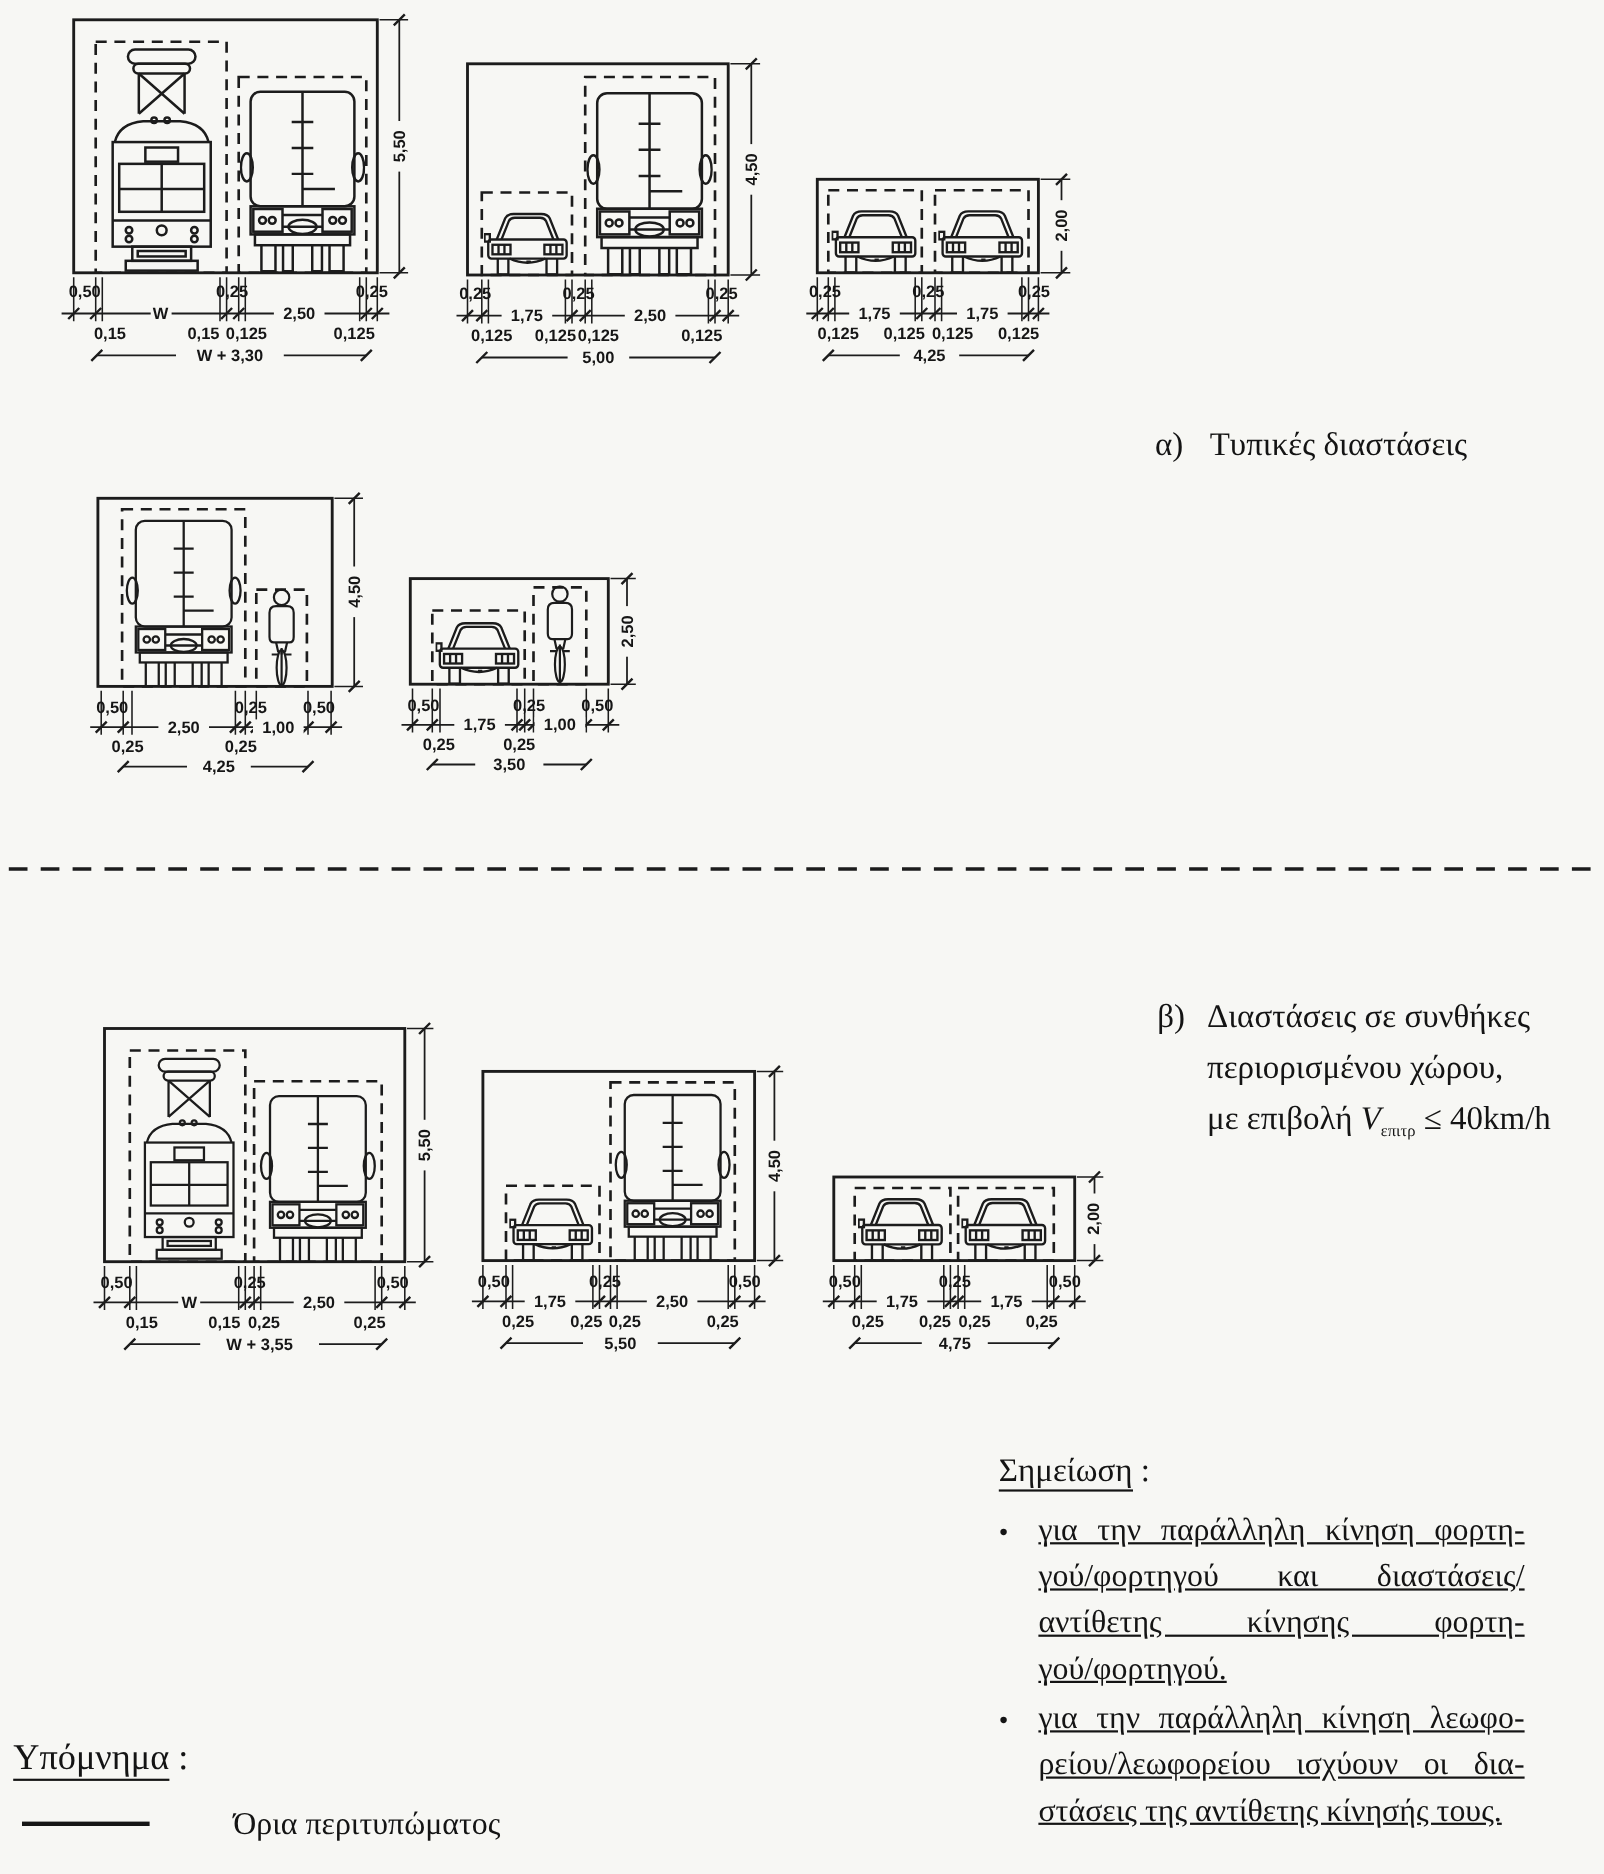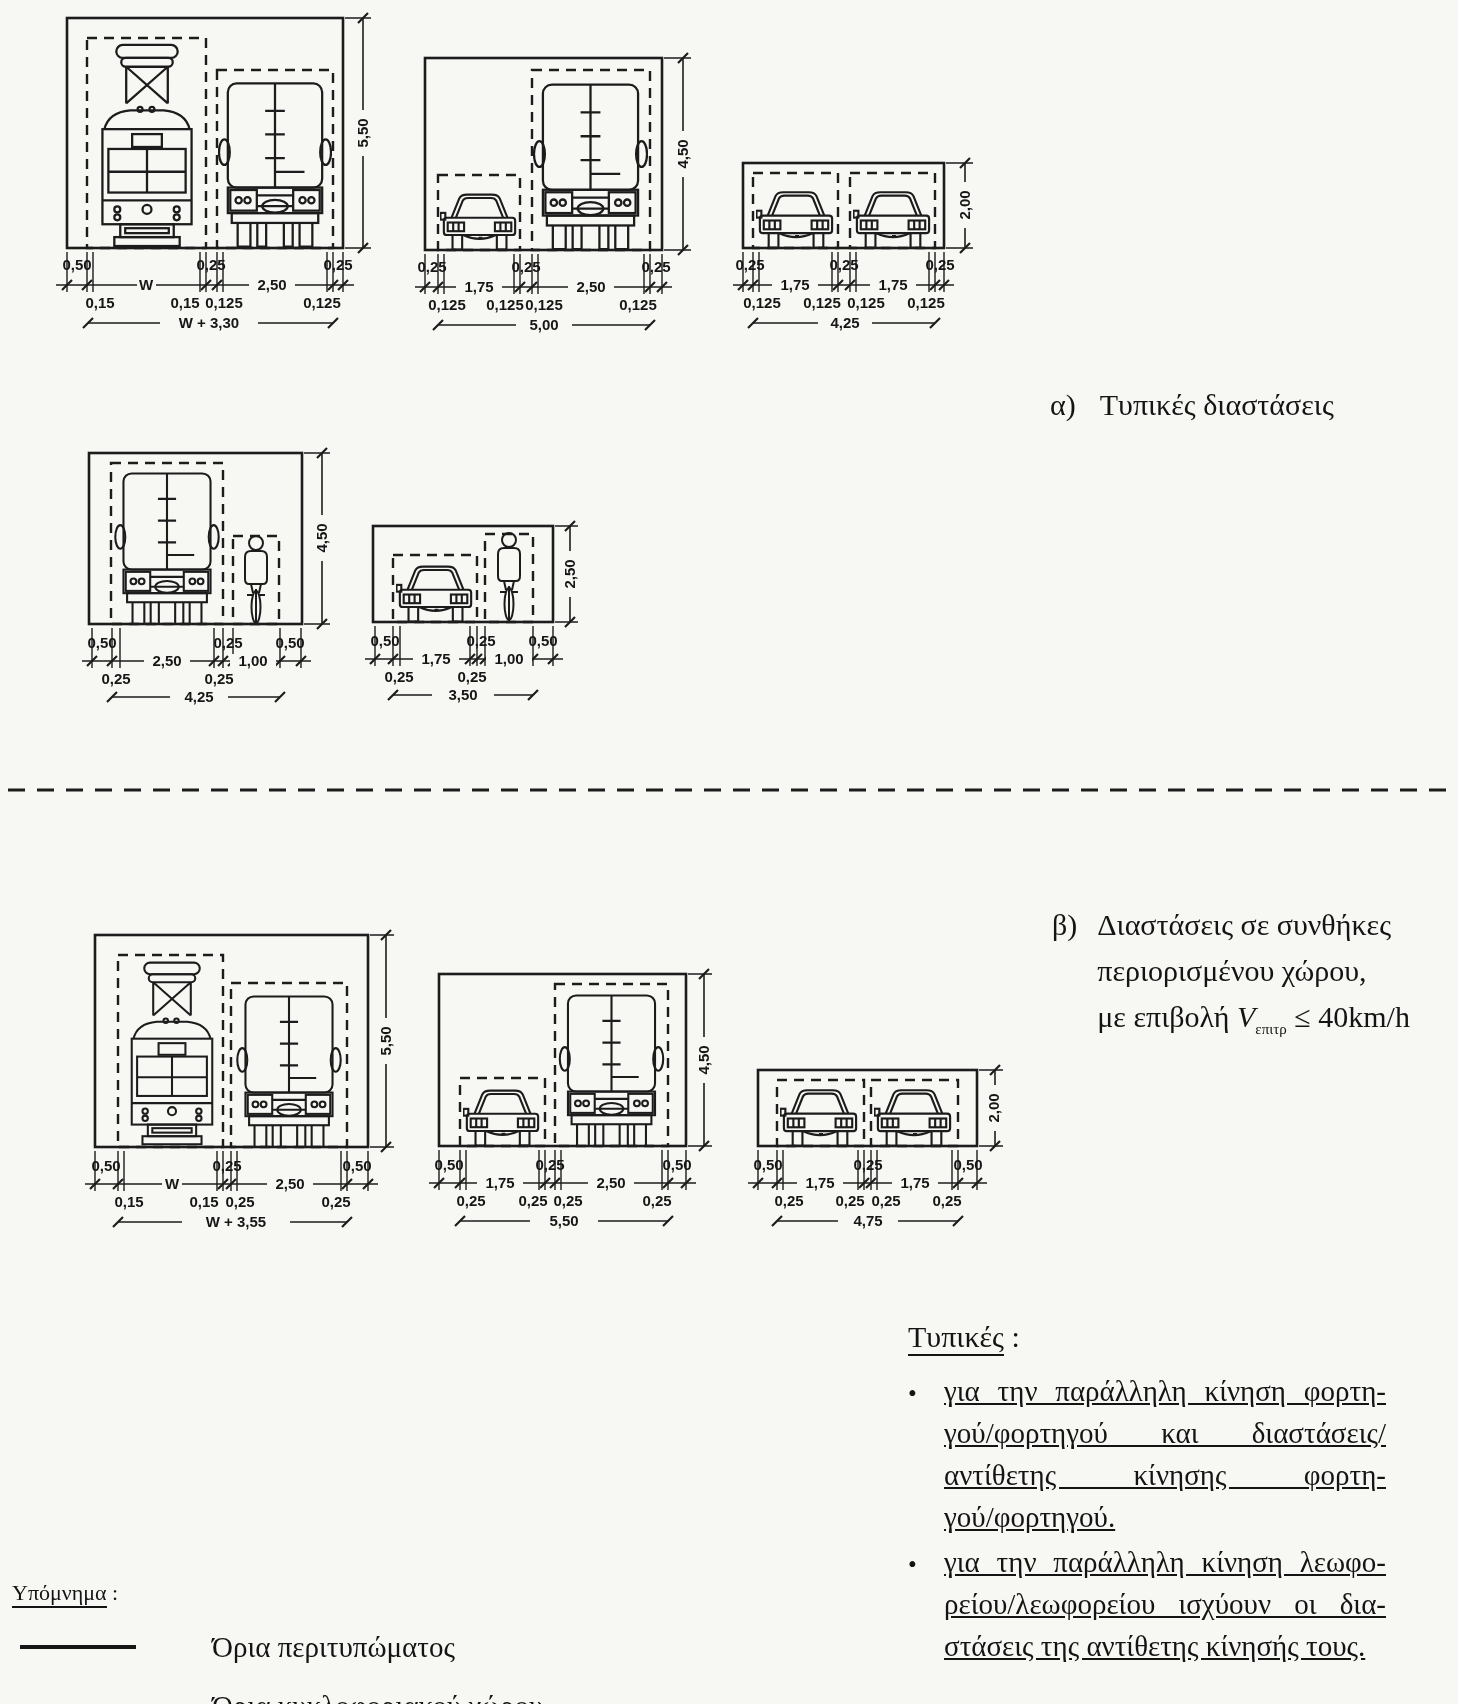--- a/index.html
+++ b/index.html
@@ -22,21 +22,21 @@
   .b3 sub{font-size:15px;}
   .note{font-family:"Liberation Serif",serif;color:#141414;font-size:29px;line-height:42px;}
   .note-head{font-size:30px;margin-bottom:12px;}
   .u{border-bottom:2px solid #141414;padding-bottom:1px;}
   .bullet{display:flex;margin-top:3px;}
   .marker{width:36px;font-size:25px;padding-top:3px;}
   .blines{width:442px;text-decoration:underline;}
   .jl{text-align:justify;text-align-last:justify;}
   .ll{text-align:left;}
   .legend{font-family:"Liberation Serif",serif;color:#141414;font-size:29px;}
-  .legend-head{font-size:22px;}
+  .legend-head{font-size:33px;}
   .legend-row{display:flex;align-items:center;height:36px;padding-left:8px;margin-top:23px;}
   .sample{width:116px;height:4px;margin-right:76px;flex:none;}
   .solid{background:#161616;}
   .dashes{background:repeating-linear-gradient(90deg,#161616 0 10px,transparent 10px 18px);}
 </style>
 </head>
 <body>
 
 <div class="page">
 
@@ -344,21 +344,21 @@
     <div>περιορισμένου χώρου,</div>
     <div class="b3">
       <span>με επιβολή</span>
       <i class="vv">V</i><sub>επιτρ</sub>
       <span>≤ 40km/h</span>
     </div>
   </div>
 </div>
 
 <div class="hlabel note" style="left:908px;top:1316px;width:512px;">
-  <div class="note-head"><span class="u">Τυπικές</span><span> :</span></div>
+  <div class="note-head"><span class="u">Σημείωση</span><span> :</span></div>
   <div class="bullet">
     <span class="marker">•</span>
     <div class="blines">
       <div class="jl">για την παράλληλη κίνηση φορτη-</div>
       <div class="jl">γού/φορτηγού και διαστάσεις/</div>
       <div class="jl">αντίθετης κίνησης φορτη-</div>
       <div class="ll">γού/φορτηγού.</div>
     </div>
   </div>
   <div class="bullet">

